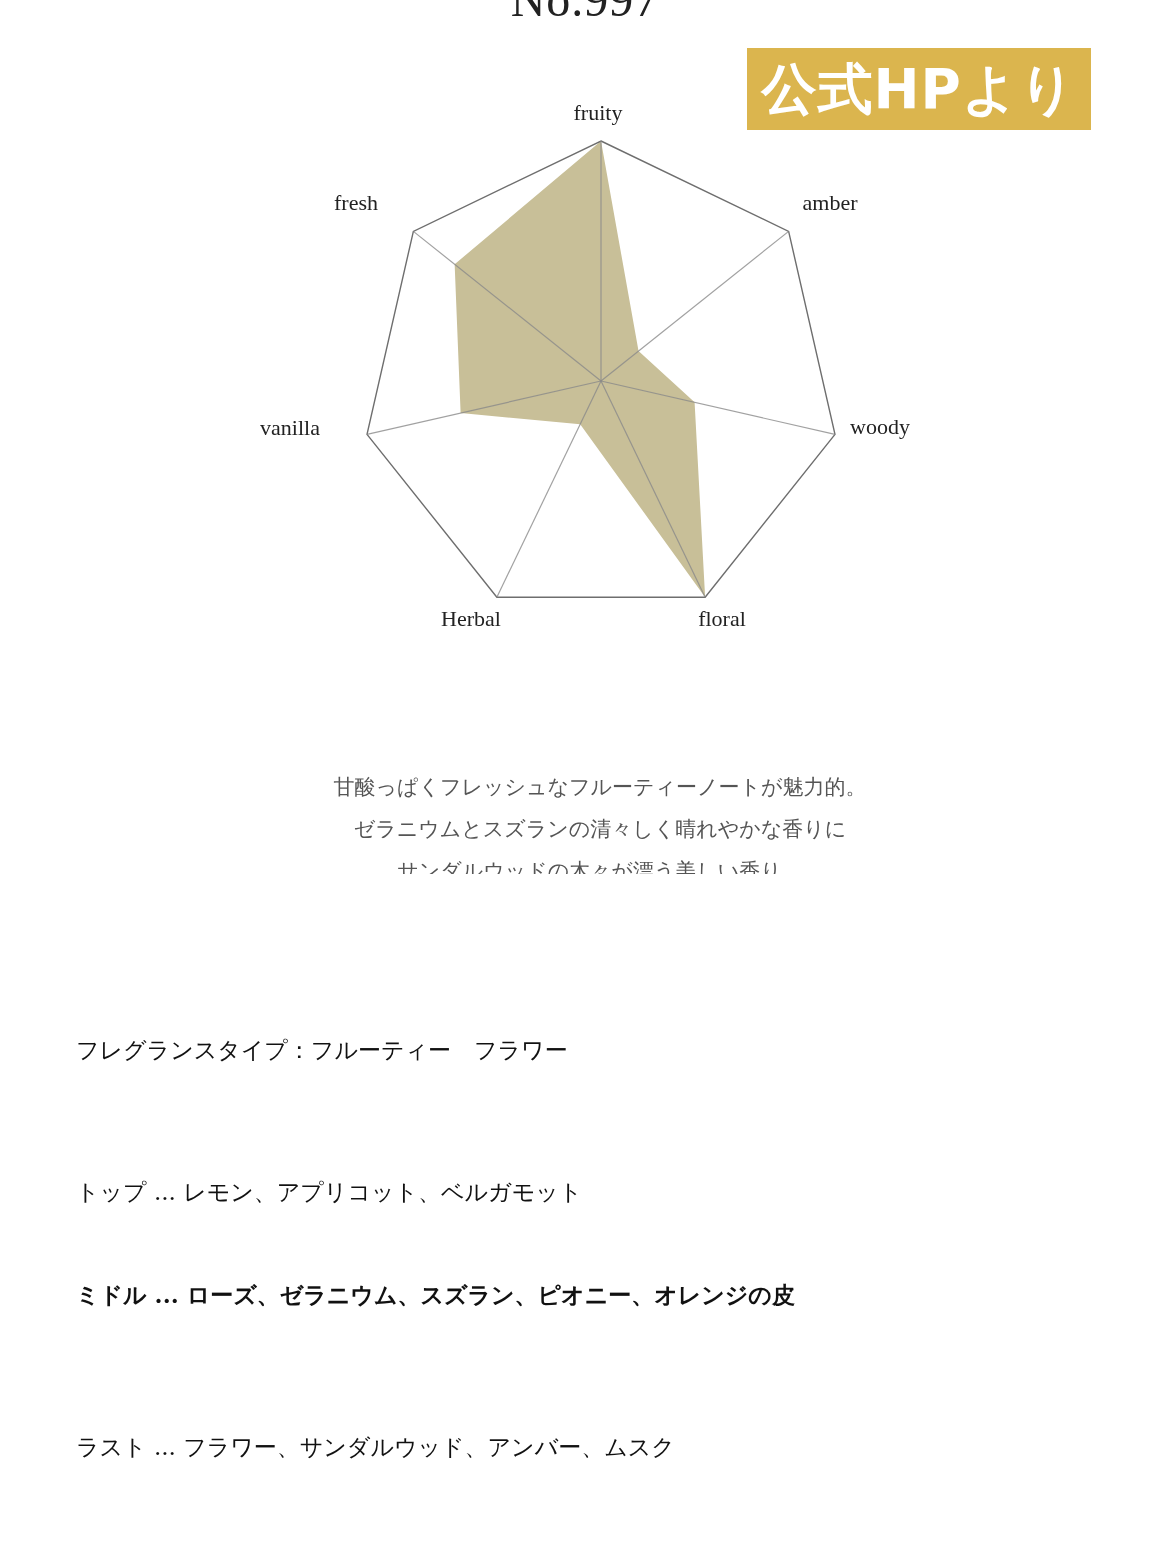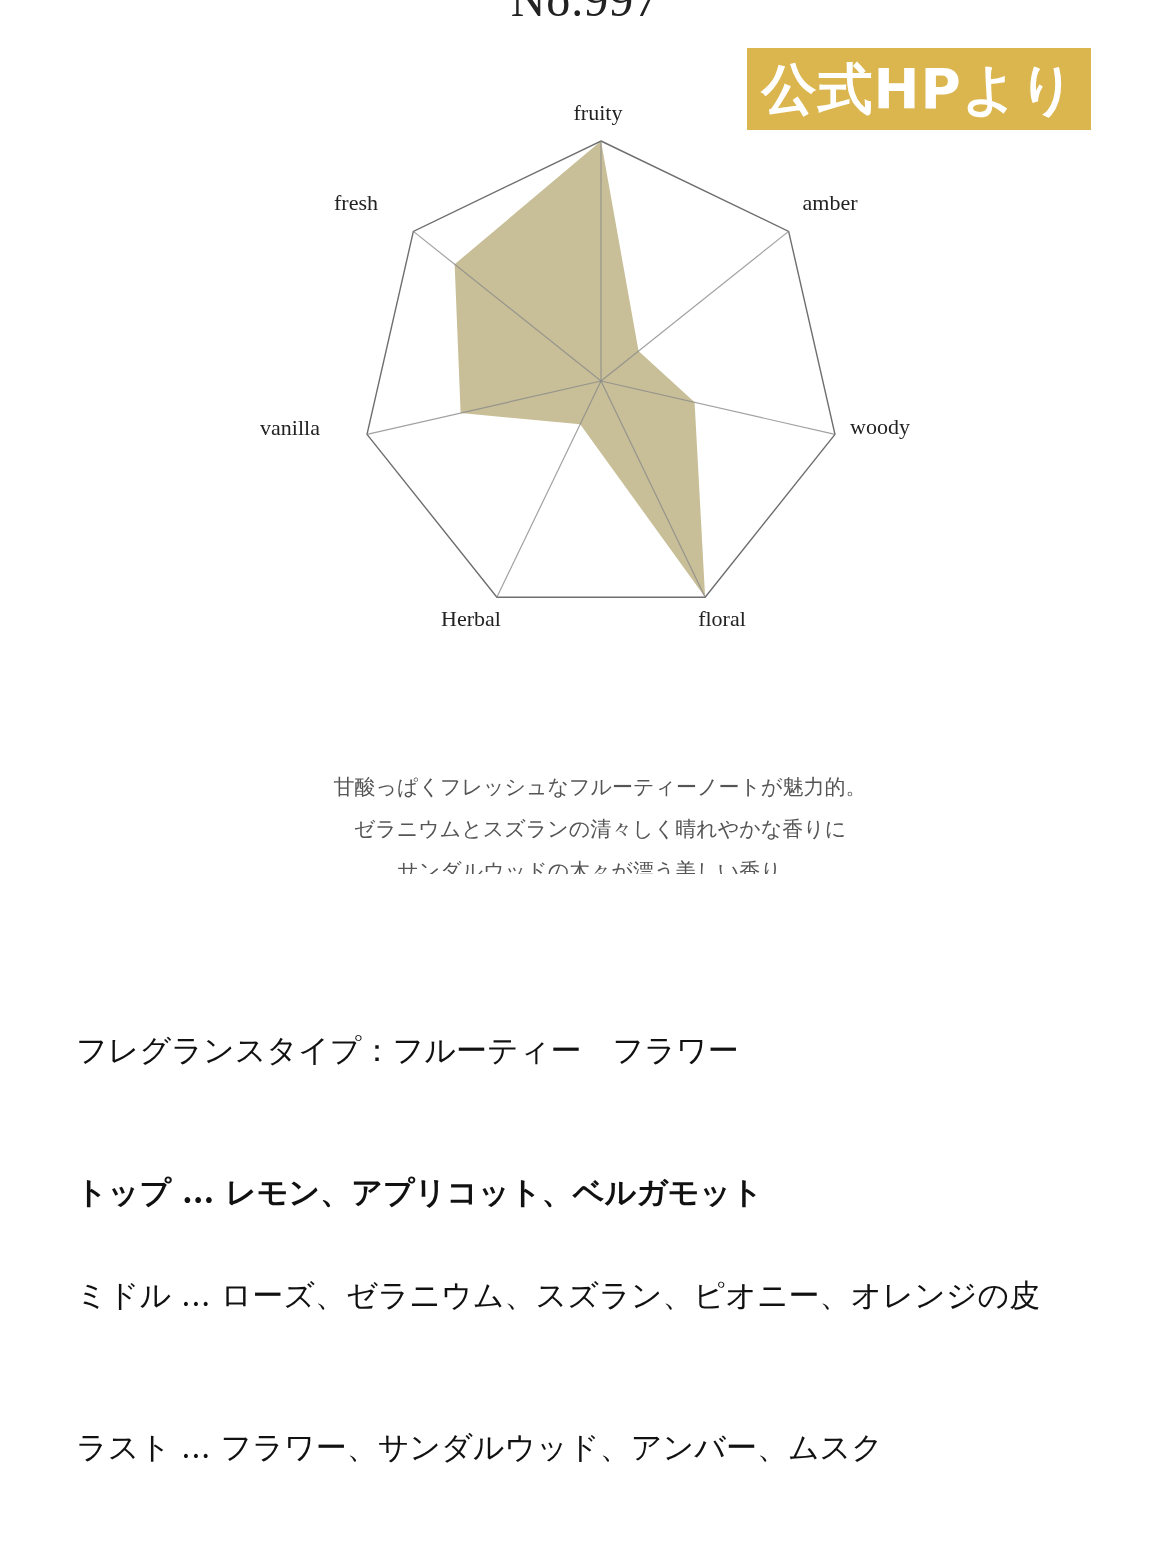--- a/index.html
+++ b/index.html
@@ -63,21 +63,21 @@
       line-height: 42px;
       height: 108px;
       overflow: hidden;
     }
     .caption div { white-space: nowrap; }
     .notes {
       position: absolute;
       left: 76px;
       width: 1000px;
       font-family: "DejaVu Serif", serif;
-      font-size: 31px;
+      font-size: 23px;
       color: #111;
       line-height: 50px;
     }
   </style>
 </head>
 <body>
 
 <div class="title">No.997</div>
 
 <div class="badge">公式HPより</div>
@@ -103,15 +103,15 @@
     </g>
 </svg>
 
 <div class="caption">
   <div>甘酸っぱくフレッシュなフルーティーノートが魅力的。</div>
   <div>ゼラニウムとスズランの清々しく晴れやかな香りに</div>
   <div>サンダルウッドの木々が漂う美しい香り。</div>
 </div>
 
 <div class="notes" style="top:1025px;">フレグランスタイプ：フルーティー　フラワー</div>
-<div class="notes" style="top:1167px;font-weight:bold;">トップ ... レモン、アプリコット、ベルガモット</div>
-<div class="notes" style="top:1270px;">ミドル ... ローズ、ゼラニウム、スズラン、ピオニー、オレンジの皮</div>
+<div class="notes" style="top:1167px;">トップ ... レモン、アプリコット、ベルガモット</div>
+<div class="notes" style="top:1270px;font-weight:bold;">ミドル ... ローズ、ゼラニウム、スズラン、ピオニー、オレンジの皮</div>
 <div class="notes" style="top:1422px;">ラスト ... フラワー、サンダルウッド、アンバー、ムスク</div>
 
 </body></html>

